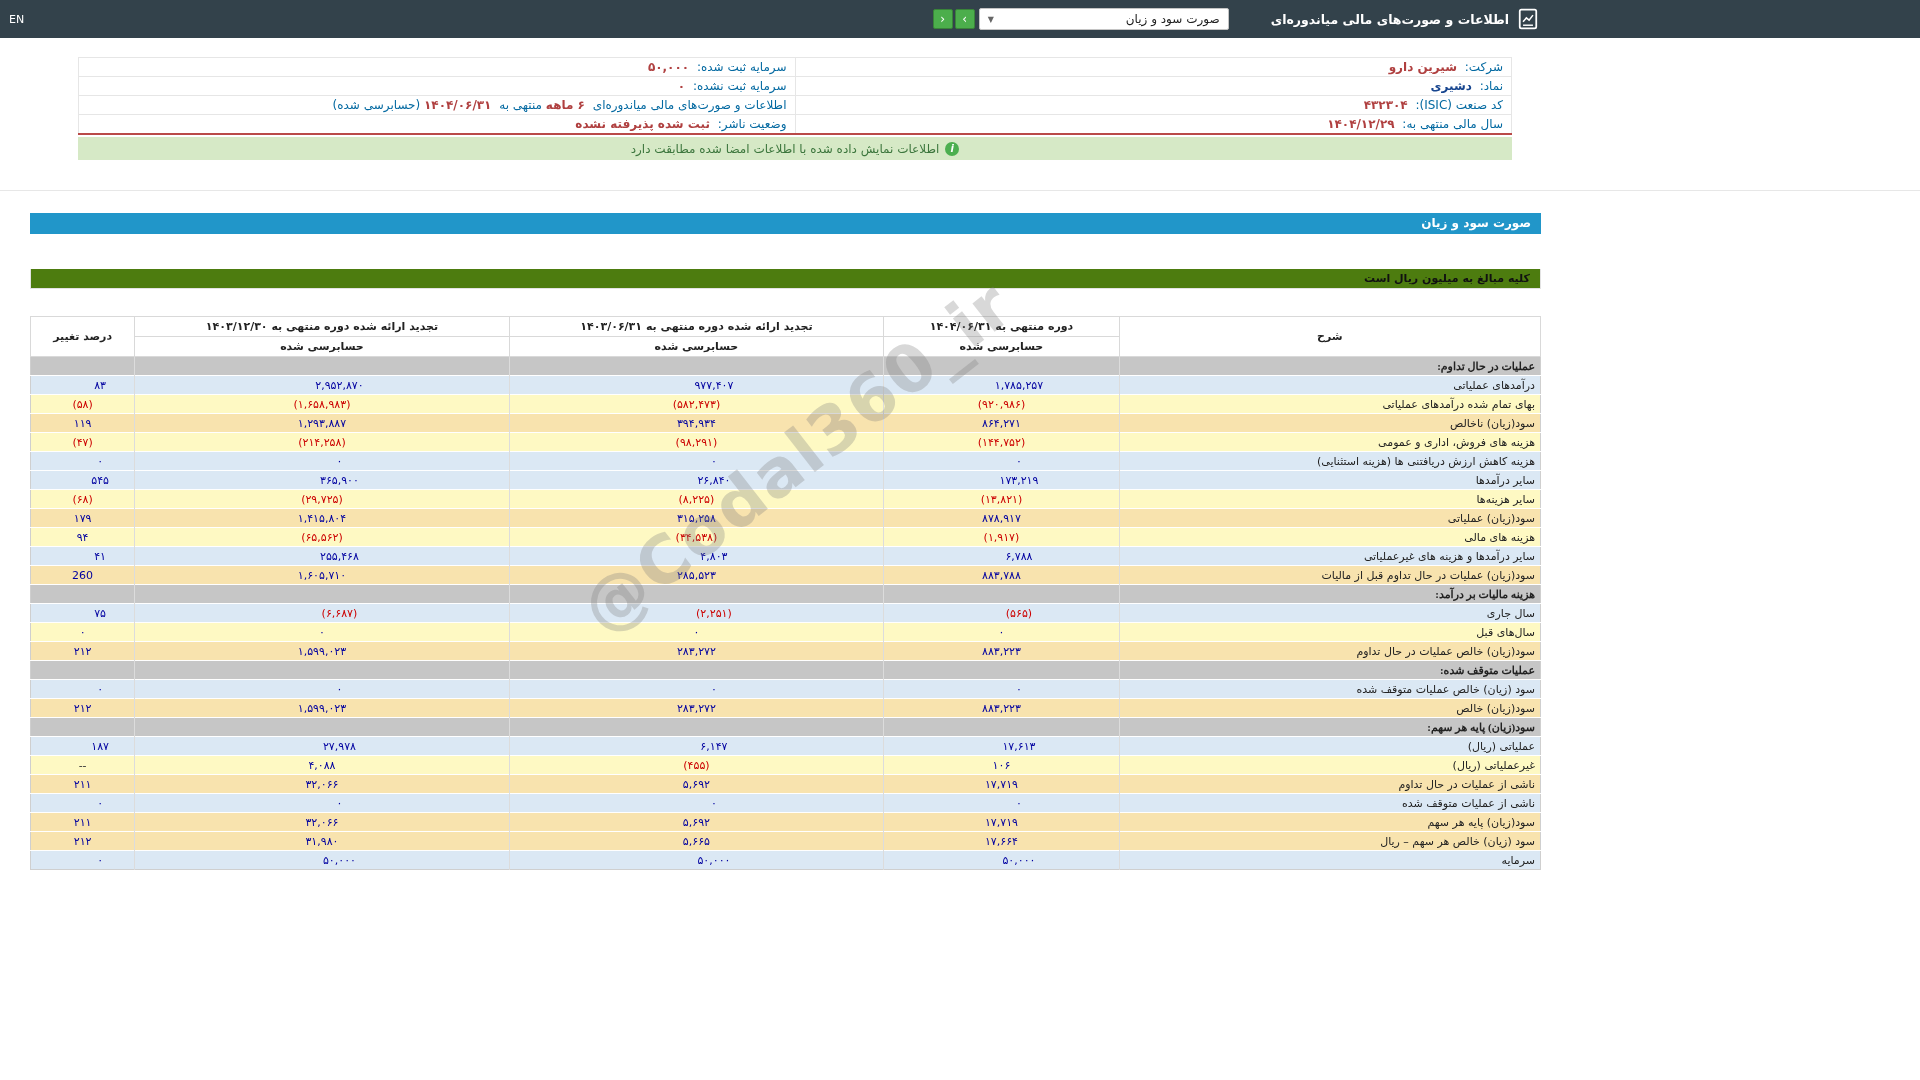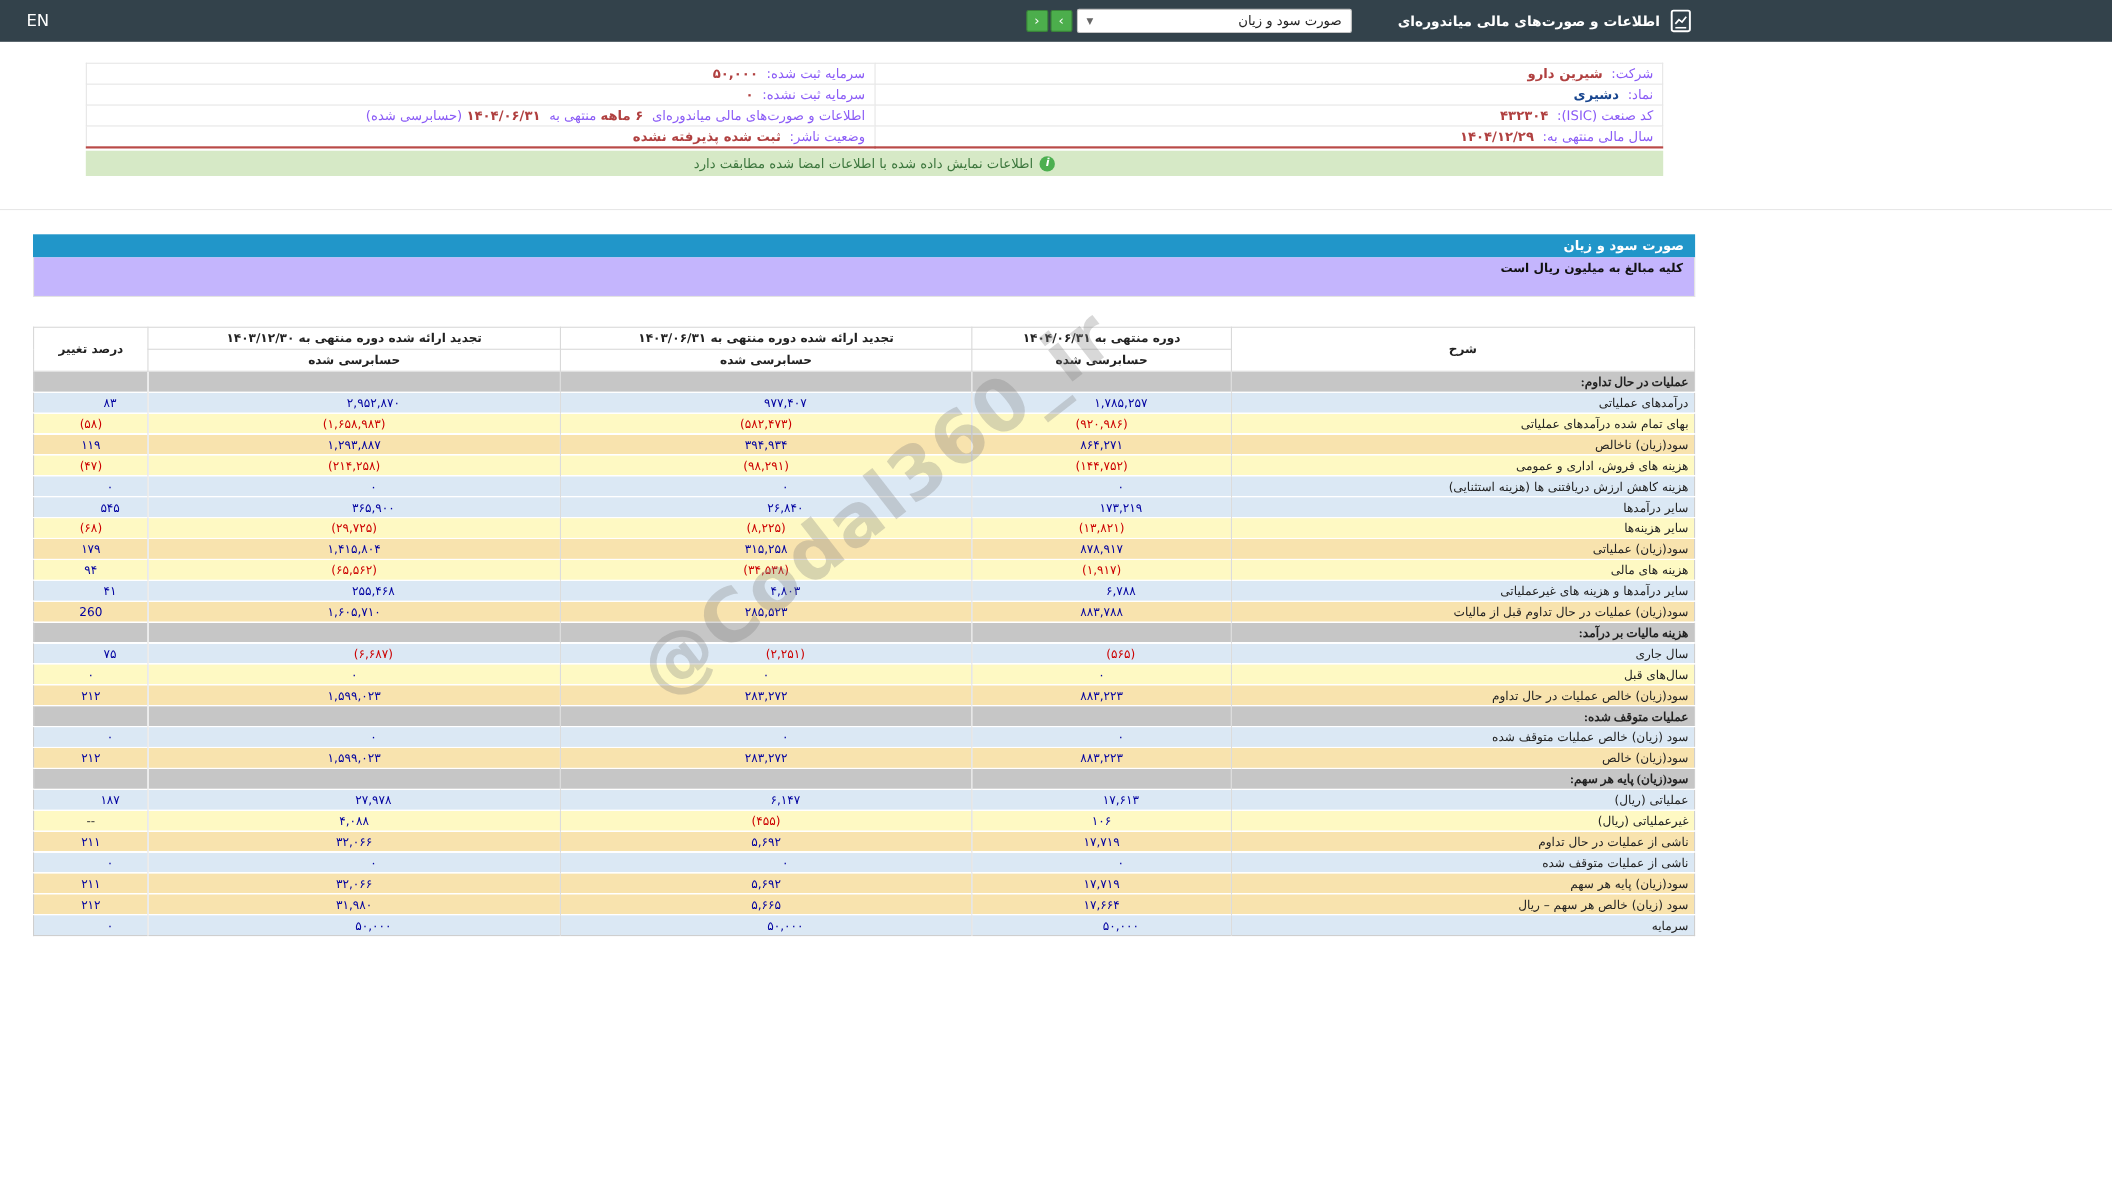--- a/index.html
+++ b/index.html
@@ -42,33 +42,33 @@
     padding:0 8px;font-size:12px;color:#222;cursor:pointer;
   }
   .report-select .caret{font-size:8px;color:#666;}
   .nav-btn{
     width:20px;height:20px;margin-left:2px;
     background:var(--button-green);border:1px solid #398439;border-radius:2px;
     color:#fff;font-size:12px;line-height:16px;text-align:center;
     cursor:pointer;padding:0;font-family:"DejaVu Sans", sans-serif;
   }
   .spacer{flex:1;}
-  .lang{color:#fff;font-size:15px;margin-left:18px;cursor:pointer;text-decoration:none;}
+  .lang{color:#fff;font-size:11px;margin-left:3px;cursor:pointer;text-decoration:none;}
 
   
   .company-table{
     width:1434px;margin:19px 33px 0 78px;
     border-collapse:collapse;font-size:12px;
     border:1px solid #e2e2e2;border-bottom:2px solid #b94a48;
   }
   .company-table td{
     width:50%;border:1px solid #e6e6e6;padding:2px 8px;height:18px;
     text-align:right;white-space:nowrap;
   }
-  .lbl{color:#8b5cf6;margin-left:4px;}
+  .lbl{color:#0369a1;margin-left:4px;}
   .val{color:var(--maroon);font-weight:bold;}
   .val-navy{color:#17458f;font-weight:bold;}
 
   
   .banner{
     width:1434px;margin:2px 33px 0 78px;height:23px;
     background:var(--banner-bg);color:var(--banner-text);
     display:flex;align-items:center;justify-content:center;gap:6px;
     font-size:12px;
   }
@@ -92,22 +92,22 @@
   .page-divider{width:100%;border-top:1px solid #e7e7e7;margin-top:30px;}
 
   
   .main-wrap{position:relative;margin-top:0;}
   .main{margin:22px 4px 0 30px;}
   .section-bar{
     background:var(--accent);color:#fff;font-size:12px;font-weight:bold;
     padding:3px 10px;height:21px;
   }
   .unit-row{
-    background:#c4b5fd;border:1px solid #e3e3e3;border-top:none;
-    font-size:11px;font-weight:bold;color:#111;padding:3px 10px;height:36px;
+    background:#4d7c0f;border:1px solid #e3e3e3;border-top:none;
+    font-size:11px;font-weight:bold;color:#111;padding:3px 10px;height:20px;margin-top:35px;
   }
   .pl{
     width:100%;border-collapse:collapse;font-size:11px;margin-top:27px;
     border:1px solid #cfcfcf;table-layout:fixed;
   }
   .pl th{
     background:#fff;font-weight:bold;color:#222;border:1px solid #d9d9d9;
     padding:3px 2px;text-align:center;height:19px;
   }
   .pl td{

